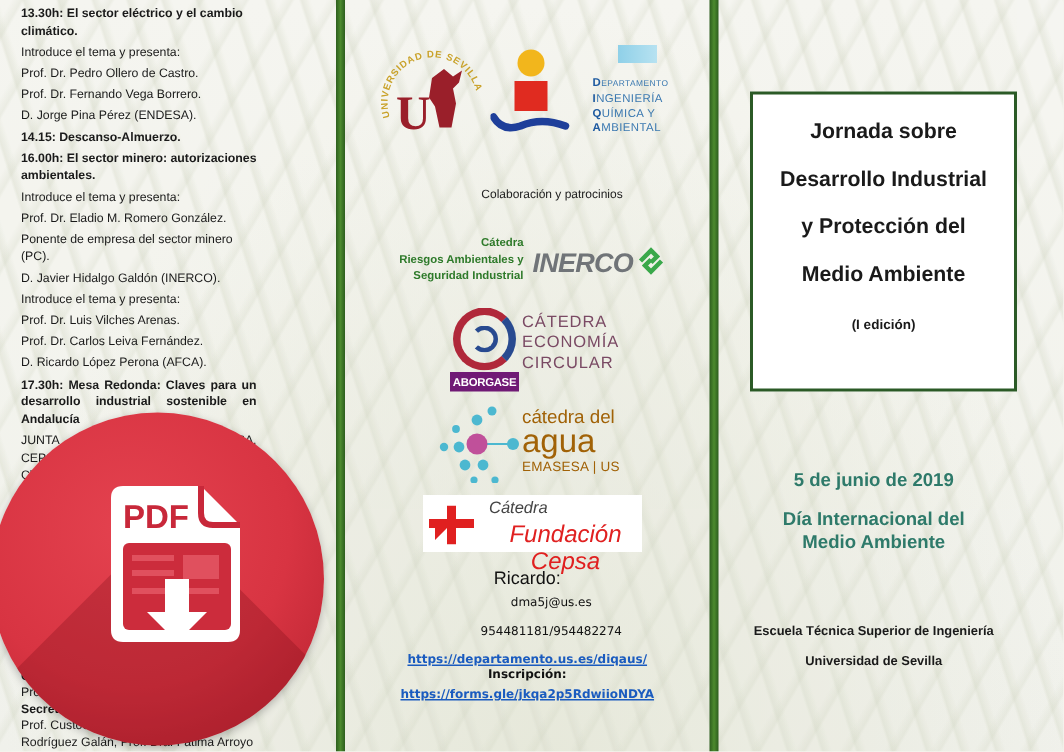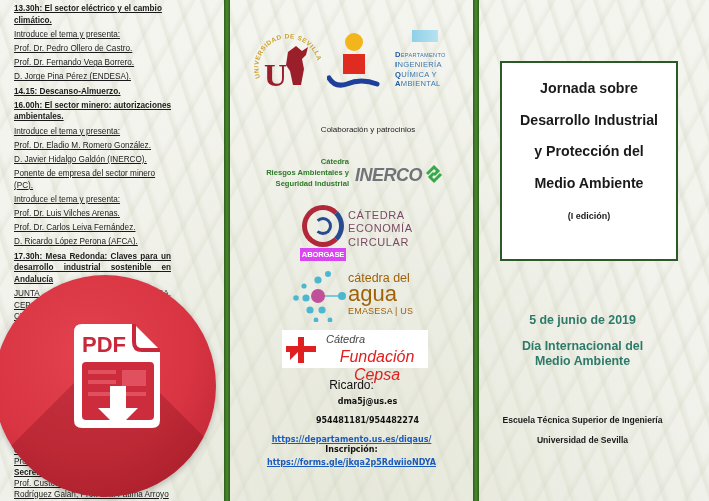--- a/index.html
+++ b/index.html
@@ -22,21 +22,21 @@
     position: absolute; inset: 0;
     background: repeating-linear-gradient(-60deg, rgba(205,210,190,0) 0px, rgba(205,210,190,0) 18px, rgba(205,210,190,0.35) 20px, rgba(205,210,190,0) 26px);
     opacity: 0.7;
   }
   .divider {
     position: absolute; top: 0; bottom: 0; width: 6px;
     background: linear-gradient(90deg, #2d5e1e, #4c8a2e 50%, #2d5e1e);
   }
   .col { position: absolute; top: 0; bottom: 0; }
   
-  .col-left { left: 0; width: 184px; padding: 3px 13px 0 14px; font-size: 8.2px; line-height: 11.6px; text-decoration: underline; }
+  .col-left { left: 0; width: 184px; padding: 3px 13px 0 14px; font-size: 8.2px; line-height: 11.6px; }
   .col-left p { margin-bottom: 2.6px; }
   .col-left .b { font-weight: bold; }
   .col-left .just { text-align: justify; text-align-last: left; }
   .col-left .tight { line-height: 11px; margin-bottom: 0; }
   .col-left .ind { padding-left: 3px; }
   
   .col-center { left: 230px; width: 243px; text-align: center; }
   .logos-row { position: absolute; top: 28px; left: 0; right: 0; height: 68px; }
   .us-logo { position: absolute; left: 24px; top: 0; width: 68px; height: 66px; }
   .i-logo { position: absolute; left: 97px; top: 4px; width: 54px; height: 60px; }
@@ -45,35 +45,35 @@
   .diq-text { position: absolute; left: 3px; top: 20px; font-size: 7.6px; line-height: 9.4px; color: #3a78b0; letter-spacing: 0.3px; }
   .diq-text .cap { color: #1e5aa0; font-weight: bold; }
   .collab { position: absolute; top: 125px; left: 12px; right: 0; font-size: 8px; color: #222; padding-left: 21px; }
   .inerco-row { position: absolute; top: 157px; left: 0; right: 0; height: 40px; }
   .inerco-text { position: absolute; right: 124px; top: 0; text-align: right; font-size: 7.6px; line-height: 10.8px; color: #2e7a2a; font-weight: bold; }
   .inerco-logo { position: absolute; left: 125px; top: 8px; font-size: 18px; font-weight: bold; font-style: italic; color: #707478; letter-spacing: -0.5px; }
   .inerco-mark { position: absolute; left: 193px; top: 6px; width: 22px; height: 22px; }
   .abor-row { position: absolute; top: 205px; left: 0; right: 0; height: 60px; }
   .abor-circle { position: absolute; left: 72px; top: 0; width: 42px; height: 42px; border-radius: 50%; border: 5px solid #b0283a; border-right-color: #284a90; }
   .abor-inner { position: absolute; left: 84px; top: 12px; width: 18px; height: 18px; border-radius: 50%; border: 3px solid #284a90; border-left-color: transparent; }
-  .abor-label { position: absolute; left: 70px; top: 43px; width: 46px; height: 13px; background: #d946ef; color: #fff; font-size: 7.6px; font-weight: bold; line-height: 13px; text-align: center; letter-spacing: -0.2px; }
+  .abor-label { position: absolute; left: 70px; top: 43px; width: 46px; height: 13px; background: #701a75; color: #fff; font-size: 7.6px; font-weight: bold; line-height: 13px; text-align: center; letter-spacing: -0.2px; }
   .abor-text { position: absolute; left: 118px; top: 4px; text-align: left; font-size: 11px; line-height: 13.4px; color: #7a4a64; letter-spacing: 0.6px; }
   .agua-row { position: absolute; top: 270px; left: 0; right: 0; height: 56px; }
   .agua-mol { position: absolute; left: 60px; top: 0; width: 58px; height: 52px; }
   .agua-text { position: absolute; left: 118px; top: 2px; text-align: left; color: #a16207; }
   .agua-t1 { font-size: 12.5px; line-height: 13px; }
   .agua-t2 { font-size: 22px; line-height: 19px; margin-top: -1px; }
   .agua-t3 { font-size: 9px; line-height: 12px; margin-top: 2px; letter-spacing: 0.2px; }
   .cepsa-row { position: absolute; top: 330px; left: 52px; width: 146px; height: 38px; background: #ffffff; }
   .cepsa-cross { position: absolute; left: 4px; top: 7px; width: 30px; height: 26px; }
   .cepsa-t1 { position: absolute; left: 44px; top: 3px; font-size: 11px; font-style: italic; color: #444; }
   .cepsa-t2 { position: absolute; left: 44px; top: 18px; font-size: 16px; font-style: italic; color: #e02020; }
   .contact { position: absolute; top: 378px; left: 0; right: 0; }
   .contact-title { font-size: 12px; color: #111; margin-bottom: 5px; }
-  .contact-line { font-size: 8px; font-weight: bold; color: #111; line-height: 10px; margin-bottom: 9px; font-family: "DejaVu Sans", sans-serif; padding-left: 32px; }
+  .contact-line { font-size: 8px; font-weight: normal; color: #111; line-height: 10px; margin-bottom: 9px; font-family: "DejaVu Sans", sans-serif; padding-left: 32px; }
   .contact-link { font-size: 8px; font-weight: bold; color: #1a5bbf; text-decoration: underline; line-height: 10px; font-family: "DejaVu Sans", sans-serif; }
   .inscr-title { font-size: 8px; font-weight: bold; color: #111; margin-top: 0; margin-bottom: 4px; font-family: "DejaVu Sans", sans-serif; }
   
   .col-right { left: 479px; width: 207px; text-align: center; }
   .title-box { position: absolute; left: 21px; top: 61px; width: 178px; height: 200px; border: 2px solid #2b5a26; background: #ffffff; }
   .title-box .t { font-size: 14.2px; font-weight: bold; color: #1a1a1a; line-height: 31.6px; margin-top: 10px; }
   .title-box .ed { font-size: 9px; font-weight: bold; margin-top: 12px; color: #1a1a1a; }
   .date { position: absolute; top: 313px; left: 0; right: 0; font-size: 12.4px; font-weight: bold; color: #2e7a6a; }
   .day { position: absolute; top: 339px; left: 0; right: 0; font-size: 12.4px; font-weight: bold; color: #2e7a6a; line-height: 15px; }
   .school { position: absolute; top: 410px; left: 0; right: 0; font-size: 8.6px; font-weight: bold; color: #1a1a1a; line-height: 20px; }
@@ -93,22 +93,22 @@
 <div class="col col-left">
   <p class="b">13.30h: El sector eléctrico y el cambio climático.</p>
   <p>Introduce el tema y presenta:</p>
   <p>Prof. Dr. Pedro Ollero de Castro.</p>
   <p>Prof. Dr. Fernando Vega Borrero.</p>
   <p>D. Jorge Pina Pérez (ENDESA).</p>
   <p class="b">14.15: Descanso-Almuerzo.</p>
   <p class="b just">16.00h: El sector minero: autorizaciones ambientales.</p>
   <p>Introduce el tema y presenta:</p>
   <p>Prof. Dr. Eladio M. Romero González.</p>
+  <p>Ponente de empresa del sector minero (PC).</p>
   <p>D. Javier Hidalgo Galdón (INERCO).</p>
-  <p>Ponente de empresa del sector minero (PC).</p>
   <p>Introduce el tema y presenta:</p>
   <p>Prof. Dr. Luis Vilches Arenas.</p>
   <p>Prof. Dr. Carlos Leiva Fernández.</p>
   <p>D. Ricardo López Perona (AFCA).</p>
   <p class="b just">17.30h: Mesa Redonda: Claves para un desarrollo industrial sostenible en Andalucía</p>
   <p class="just">JUNTA DE ANDALUCÍA, EMASESA, CEPSA, ABORGASE, ENDE… …SA, CTA, AICIA, y DIQA.</p>
   <p>Modera…</p>
   <p class="b ind">19.3…</p>
   <p class="tight">Asist… …do</p>
   <p class="tight">pod… …o</p>

